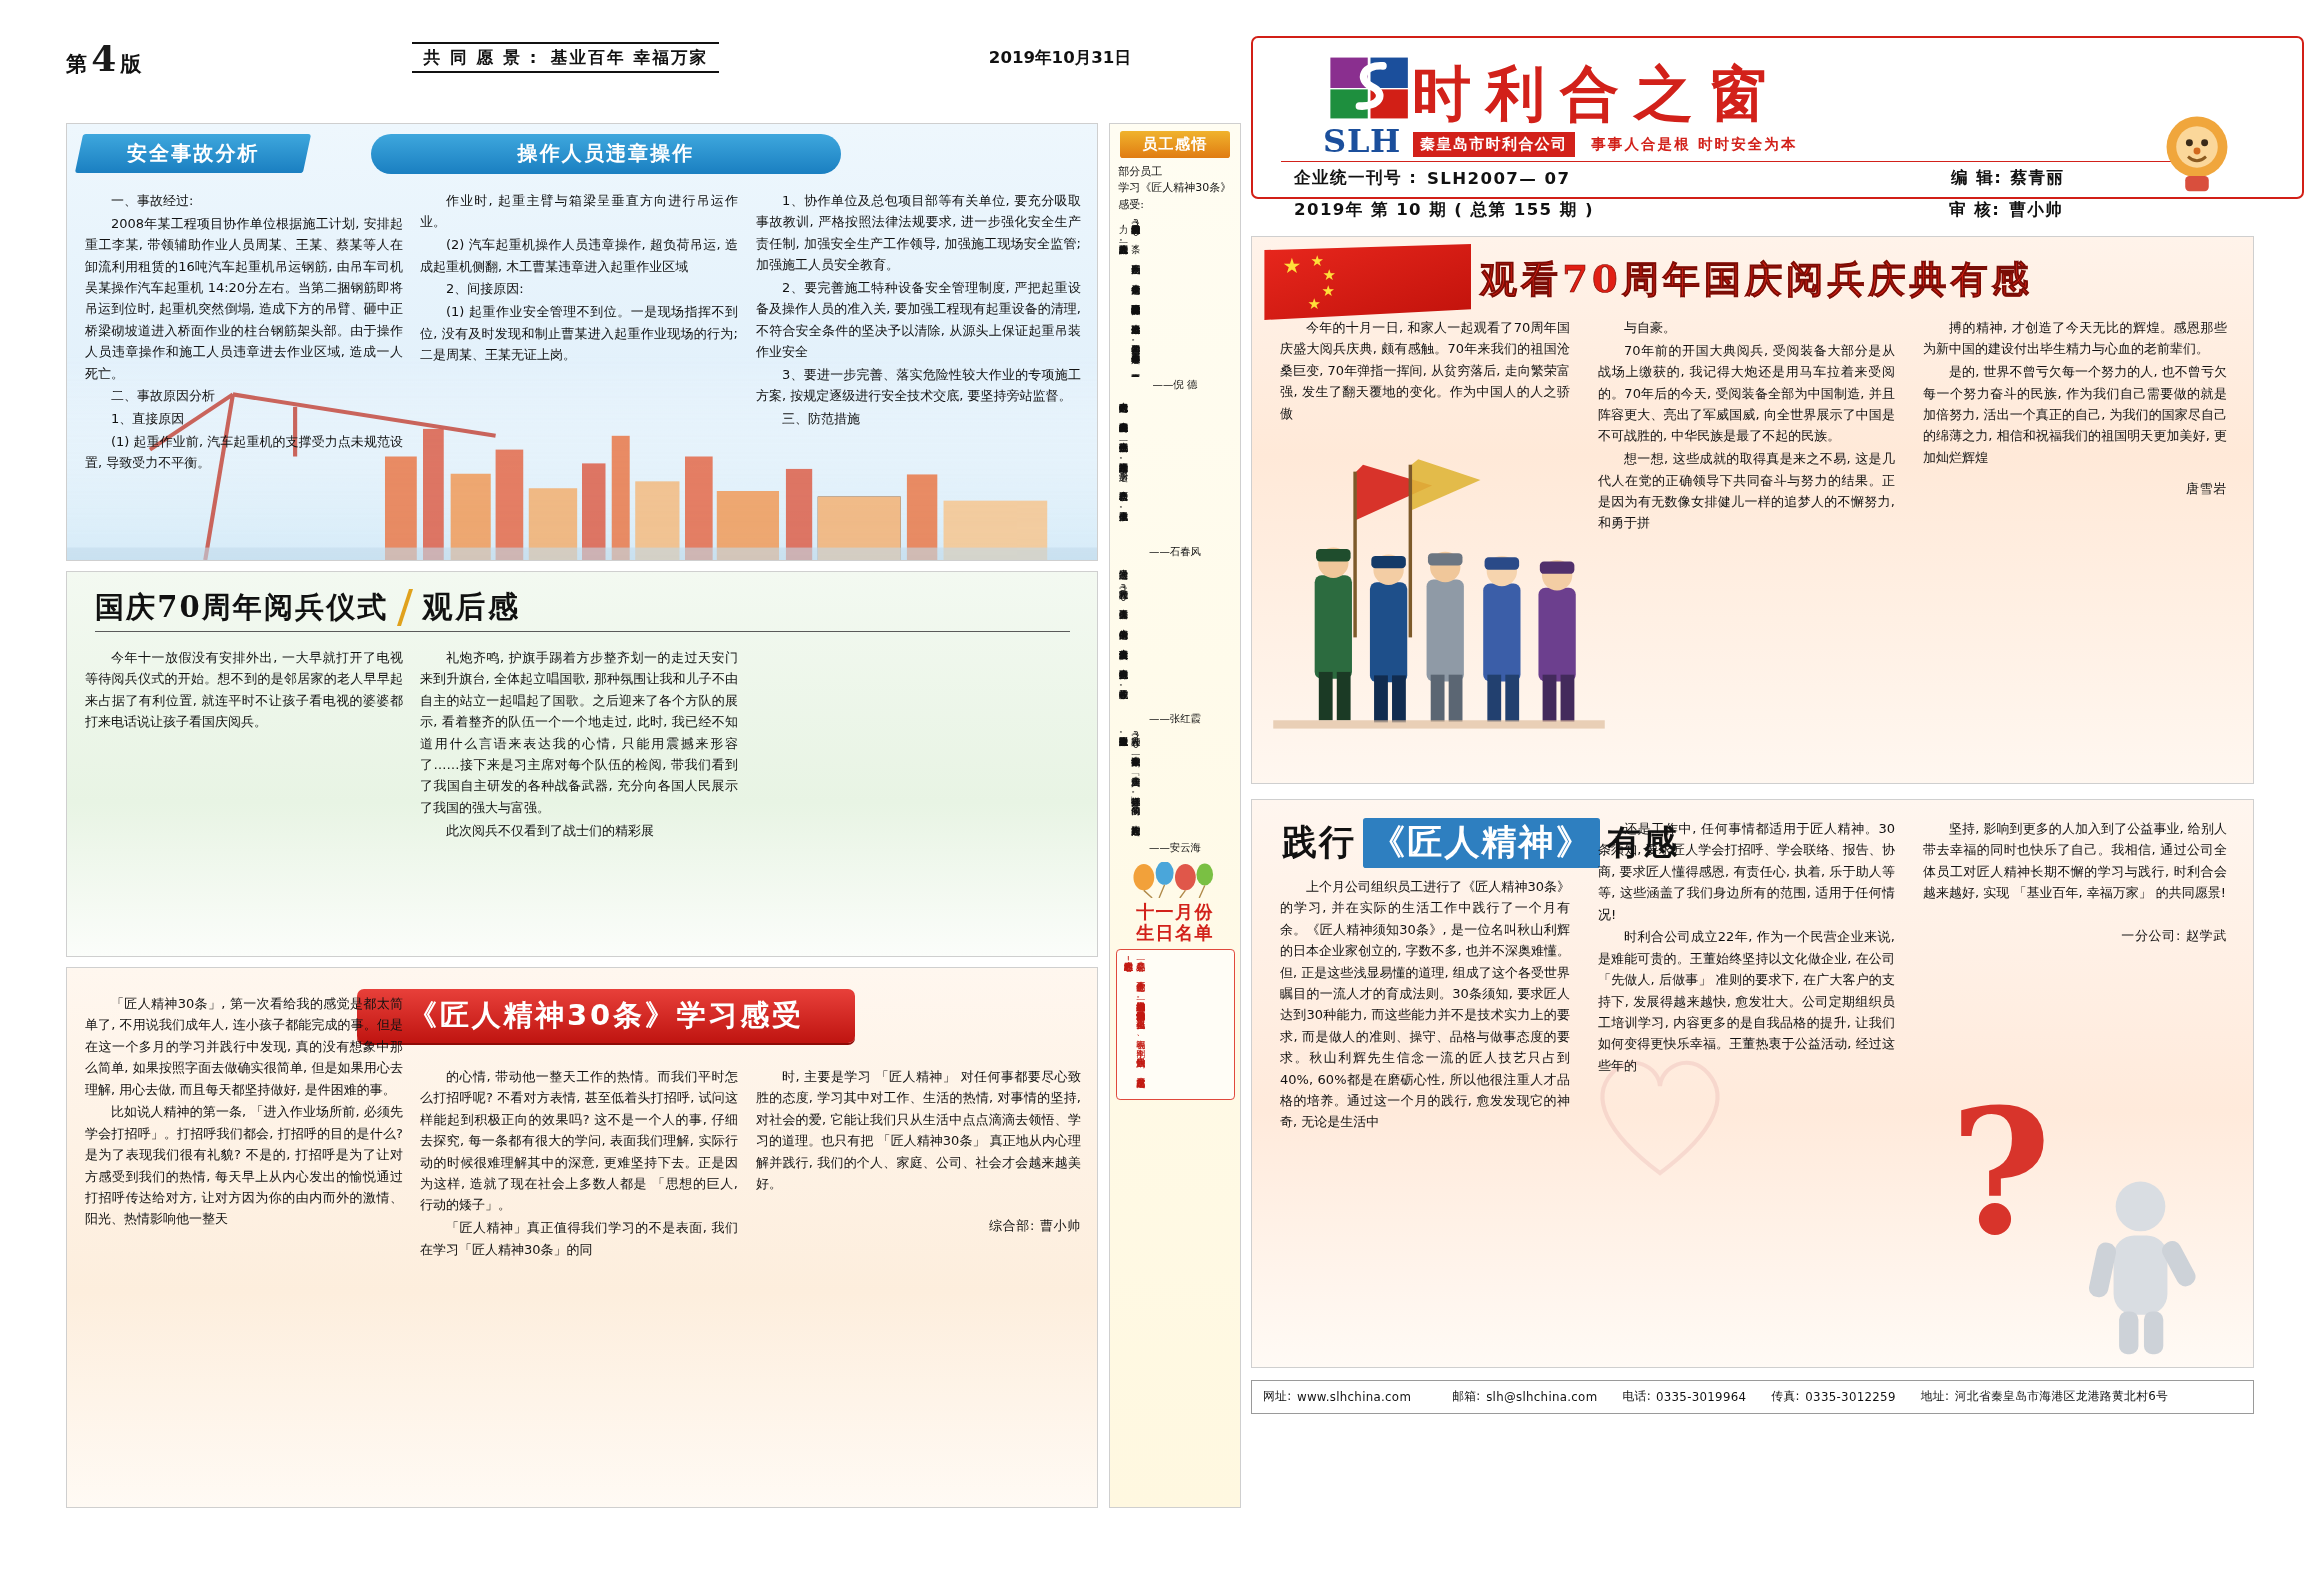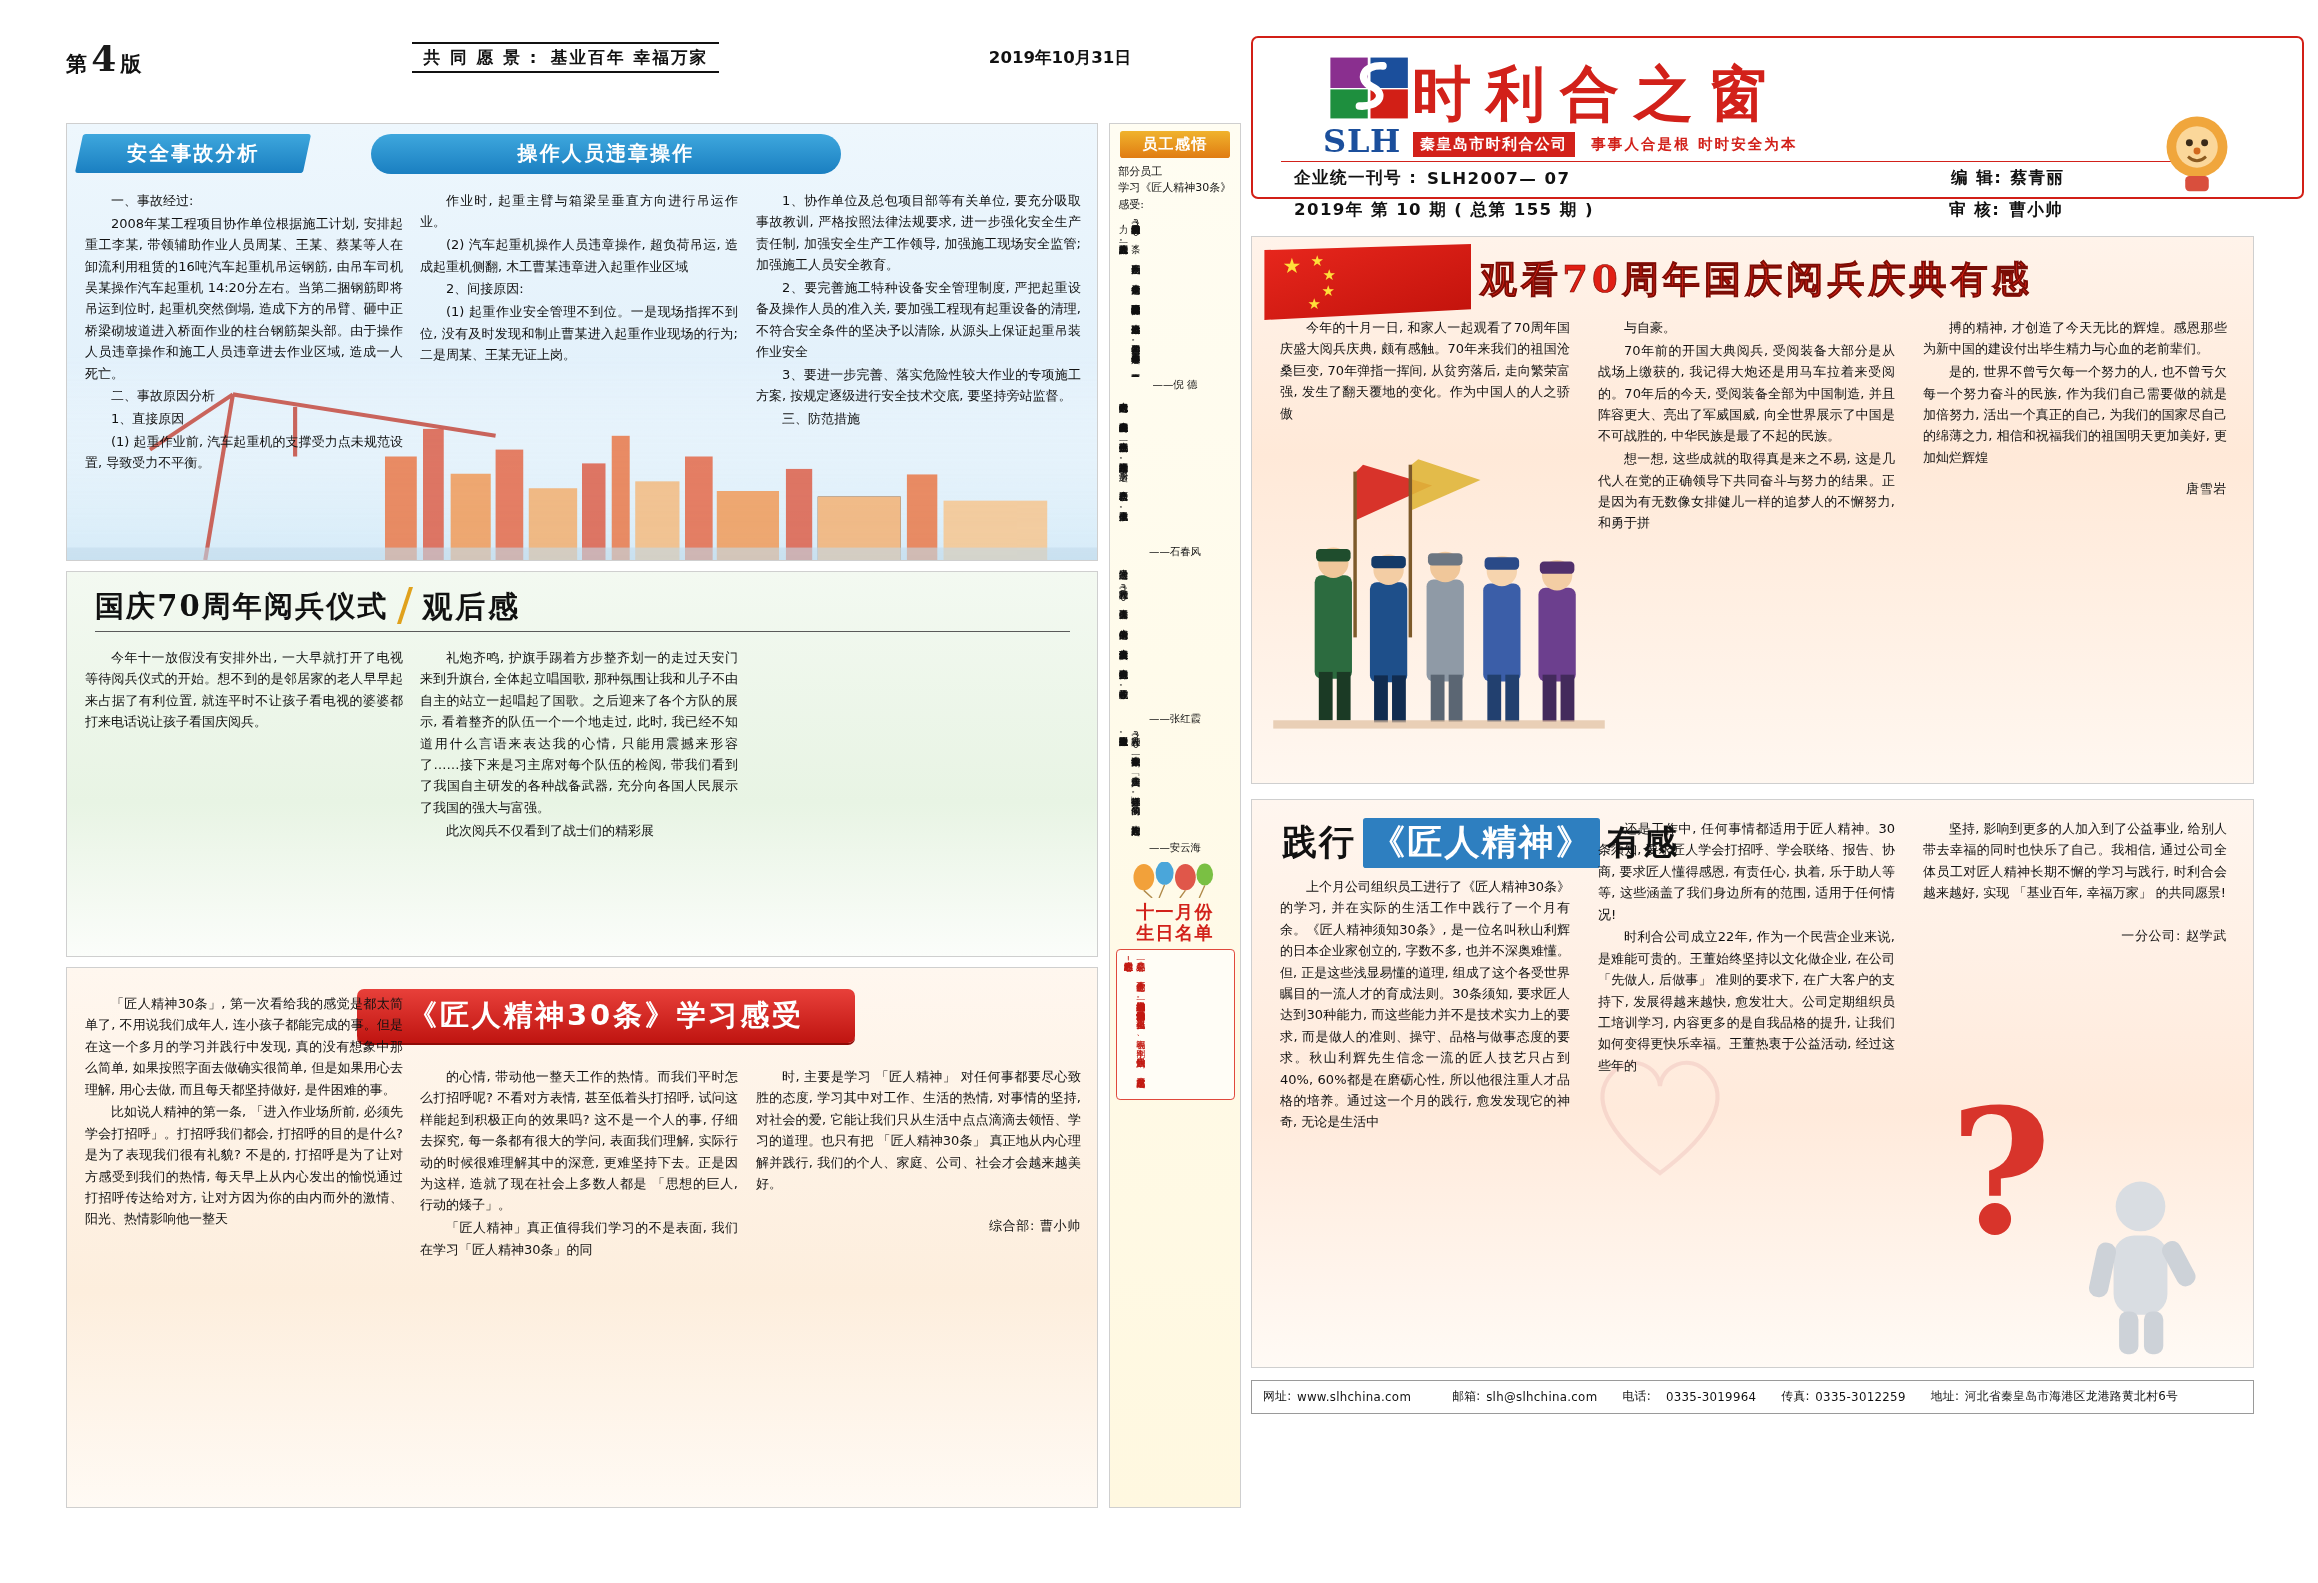--- a/index.html
+++ b/index.html
@@ -176,21 +176,21 @@
     </div>
     <div class="abs body-text indent" style="left:689px;top:66px;width:325px;">
       <p>1、协作单位及总包项目部等有关单位, 要充分吸取事故教训, 严格按照法律法规要求, 进一步强化安全生产责任制, 加强安全生产工作领导, 加强施工现场安全监管; 加强施工人员安全教育。</p>
       <p>2、要完善施工特种设备安全管理制度, 严把起重设备及操作人员的准入关, 要加强工程现有起重设备的清理, 不符合安全条件的坚决予以清除, 从源头上保证起重吊装作业安全</p>
       <p>3、要进一步完善、落实危险性较大作业的专项施工方案, 按规定逐级进行安全技术交底, 要坚持旁站监督。</p>
       <p>三、防范措施</p>
     </div>
   </div>
 
   <div class="box" id="sec-parade">
-    <div class="abs" style="left:28px;top:15px;display:flex;gap:15px;">
+    <div class="abs" style="left:28px;top:15px;display:flex;align-items:center;gap:15px;">
       <span style="font-size:29px;font-weight:bold;letter-spacing:2.1px;font-family:'DejaVu Serif','Liberation Serif',serif;">国庆70周年阅兵仪式</span>
       <span style="display:inline-block;width:4.1px;height:37px;background:#e0a11c;transform:skewX(-18deg);"></span>
       <span style="font-size:30px;font-weight:bold;letter-spacing:2.8px;font-family:'DejaVu Serif','Liberation Serif',serif;">观后感</span>
     </div>
     <div class="abs" style="left:28px;top:59px;width:975px;height:1.4px;background:#5a5a5a;"></div>
 
     <div class="abs body-text indent" style="left:18px;top:75px;width:318px;">
       <p>今年十一放假没有安排外出, 一大早就打开了电视等待阅兵仪式的开始。想不到的是邻居家的老人早早起来占据了有利位置, 就连平时不让孩子看电视的婆婆都打来电话说让孩子看国庆阅兵。</p>
     </div>
     <div class="abs body-text indent" style="left:353px;top:75px;width:318px;">
@@ -425,21 +425,21 @@
 
     <div id="footer" style="top:1344px;">
       <div style="display:flex;align-items:center;gap:5.5px;padding-left:11px;">
         <span>网址:</span>
         <span>www.slhchina.com</span>
       </div>
       <div style="display:flex;align-items:center;gap:5.5px;padding-left:41px;">
         <span>邮箱:</span>
         <span>slh@slhchina.com</span>
       </div>
-      <div style="display:flex;align-items:center;gap:15px;padding-left:25px;">
+      <div style="display:flex;align-items:center;gap:5px;padding-left:25px;">
         <span>电话:</span>
         <span>0335-3019964</span>
       </div>
       <div style="display:flex;align-items:center;gap:5.5px;padding-left:25px;">
         <span>传真:</span>
         <span>0335-3012259</span>
       </div>
       <div style="display:flex;align-items:center;gap:5.5px;padding-left:25px;">
         <span>地址:</span>
         <span>河北省秦皇岛市海港区龙港路黄北村6号</span>

